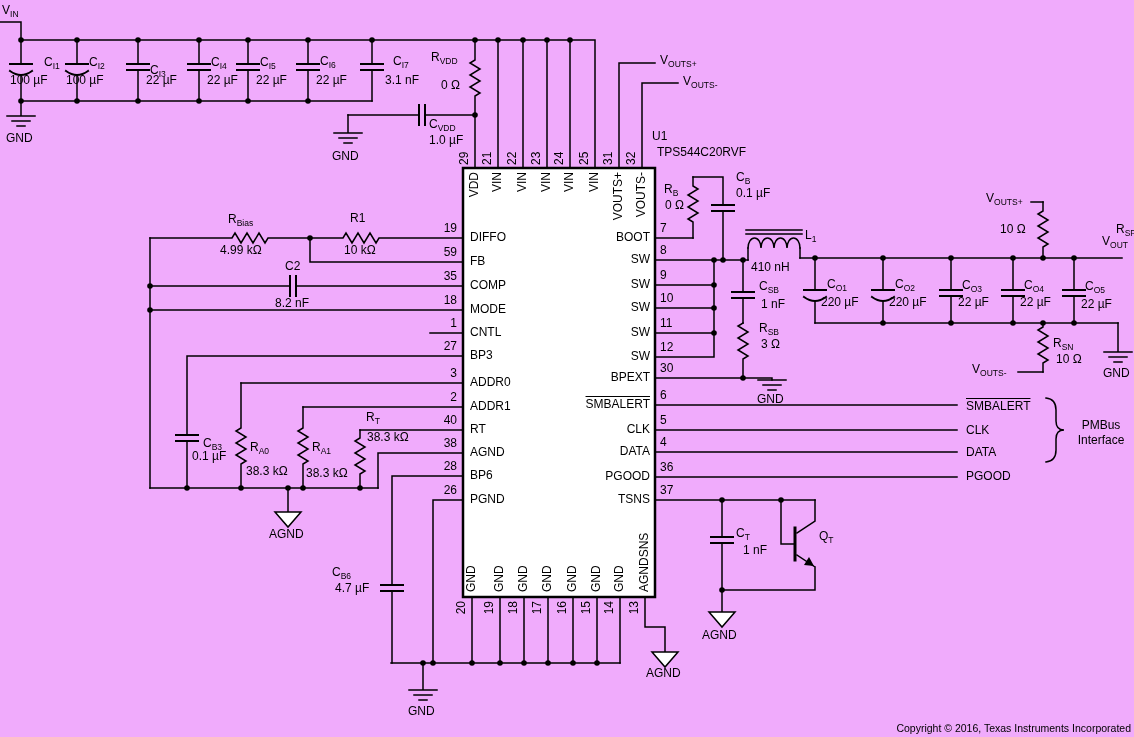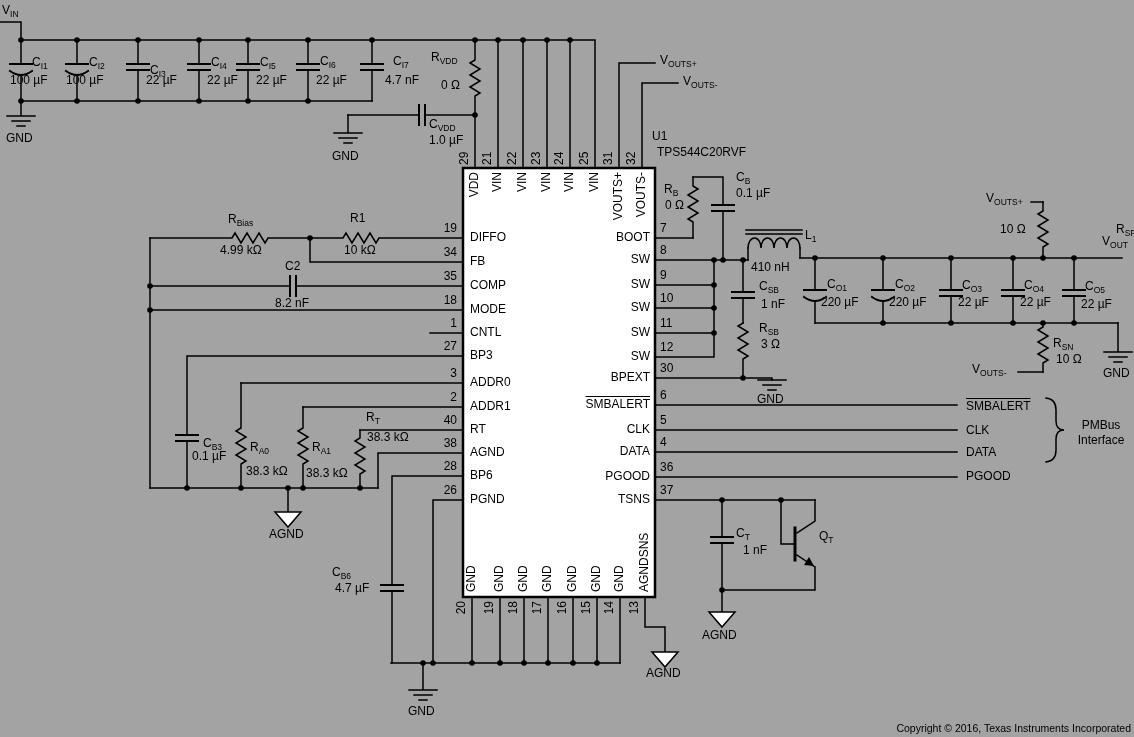--- a/index.html
+++ b/index.html
@@ -1,16 +1,16 @@
 <!DOCTYPE html>
 <html><head>
 <meta charset="utf-8">
 <style>
   html,body{margin:0;padding:0;background:#fff;}
-  #root{position:relative;width:1134px;height:737px;background:#a3a3a3;overflow:hidden;
+  #root{position:relative;width:1134px;height:737px;background:#f0abfc;overflow:hidden;
         font-family:"Liberation Sans",sans-serif;}
   svg{position:absolute;left:0;top:0;}
   .lbl{position:absolute;font-family:"Liberation Sans",sans-serif;font-size:12px;color:#000;
        white-space:nowrap;line-height:13px;z-index:2;}
   .lbl sub{font-size:8.5px;line-height:0;}
   .bar{text-decoration:overline;}
   .ra{text-align:right;}
   .ctr{text-align:center;}
   .rot-b{transform:rotate(-90deg);transform-origin:0 0;}
   .rot-t{transform:rotate(-90deg) translateX(-100%);transform-origin:0 0;}
@@ -228,34 +228,34 @@
 <div class="lbl" style="left:972px;top:363px"><span>V</span><sub>OUTS-</sub></div>
 <div class="lbl" style="left:1102px;top:235px"><span>V</span><sub>OUT</sub></div>
 <div class="lbl" style="left:966px;top:400px"><span class="bar">SMBALERT</span></div>
 <div class="lbl" style="left:966px;top:424px">CLK</div>
 <div class="lbl" style="left:966px;top:446px">DATA</div>
 <div class="lbl" style="left:966px;top:470px">PGOOD</div>
 <div class="lbl ctr" style="left:1070px;top:419px;width:62px">PMBus</div>
 <div class="lbl ctr" style="left:1070px;top:434px;width:62px">Interface</div>
 <div class="lbl ra small" style="left:880px;top:722px;width:251px">Copyright © 2016, Texas Instruments Incorporated</div>
 
-<div class="lbl" style="left:32px;top:56px"><span>C</span><sub>I1</sub></div>
+<div class="lbl" style="left:44px;top:56px"><span>C</span><sub>I1</sub></div>
 <div class="lbl" style="left:10px;top:74px">100 µF</div>
 <div class="lbl" style="left:89px;top:56px"><span>C</span><sub>I2</sub></div>
 <div class="lbl" style="left:66px;top:74px">100 µF</div>
 <div class="lbl" style="left:150px;top:64px"><span>C</span><sub>I3</sub></div>
 <div class="lbl" style="left:146px;top:74px">22 µF</div>
 <div class="lbl" style="left:211px;top:56px"><span>C</span><sub>I4</sub></div>
 <div class="lbl" style="left:207px;top:74px">22 µF</div>
 <div class="lbl" style="left:260px;top:56px"><span>C</span><sub>I5</sub></div>
 <div class="lbl" style="left:256px;top:74px">22 µF</div>
 <div class="lbl" style="left:320px;top:55px"><span>C</span><sub>I6</sub></div>
 <div class="lbl" style="left:316px;top:74px">22 µF</div>
 <div class="lbl" style="left:393px;top:55px"><span>C</span><sub>I7</sub></div>
-<div class="lbl" style="left:385px;top:74px">4.7 nF</div>
+<div class="lbl" style="left:385px;top:74px">3.1 nF</div>
 <div class="lbl" style="left:431px;top:51px"><span>R</span><sub>VDD</sub></div>
 <div class="lbl" style="left:441px;top:79px">0 Ω</div>
 <div class="lbl" style="left:429px;top:118px"><span>C</span><sub>VDD</sub></div>
 <div class="lbl" style="left:429px;top:134px">1.0 µF</div>
 <div class="lbl" style="left:652px;top:130px">U1</div>
 <div class="lbl" style="left:657px;top:146px">TPS544C20RVF</div>
 <div class="lbl" style="left:228px;top:213px"><span>R</span><sub>Bias</sub></div>
 <div class="lbl" style="left:220px;top:244px">4.99 kΩ</div>
 <div class="lbl" style="left:350px;top:212px">R1</div>
 <div class="lbl" style="left:344px;top:244px">10 kΩ</div>
@@ -322,21 +322,21 @@
 <div class="lbl" style="left:470px;top:303px">MODE</div>
 <div class="lbl" style="left:470px;top:326px">CNTL</div>
 <div class="lbl" style="left:470px;top:349px">BP3</div>
 <div class="lbl" style="left:470px;top:376px">ADDR0</div>
 <div class="lbl" style="left:470px;top:400px">ADDR1</div>
 <div class="lbl" style="left:470px;top:423px">RT</div>
 <div class="lbl" style="left:470px;top:446px">AGND</div>
 <div class="lbl" style="left:470px;top:469px">BP6</div>
 <div class="lbl" style="left:470px;top:493px">PGND</div>
 <div class="lbl ra" style="left:431px;top:222px;width:26px">19</div>
-<div class="lbl ra" style="left:431px;top:246px;width:26px">34</div>
+<div class="lbl ra" style="left:431px;top:246px;width:26px">59</div>
 <div class="lbl ra" style="left:431px;top:270px;width:26px">35</div>
 <div class="lbl ra" style="left:431px;top:294px;width:26px">18</div>
 <div class="lbl ra" style="left:431px;top:317px;width:26px">1</div>
 <div class="lbl ra" style="left:431px;top:340px;width:26px">27</div>
 <div class="lbl ra" style="left:431px;top:367px;width:26px">3</div>
 <div class="lbl ra" style="left:431px;top:391px;width:26px">2</div>
 <div class="lbl ra" style="left:431px;top:414px;width:26px">40</div>
 <div class="lbl ra" style="left:431px;top:437px;width:26px">38</div>
 <div class="lbl ra" style="left:431px;top:460px;width:26px">28</div>
 <div class="lbl ra" style="left:431px;top:484px;width:26px">26</div>

